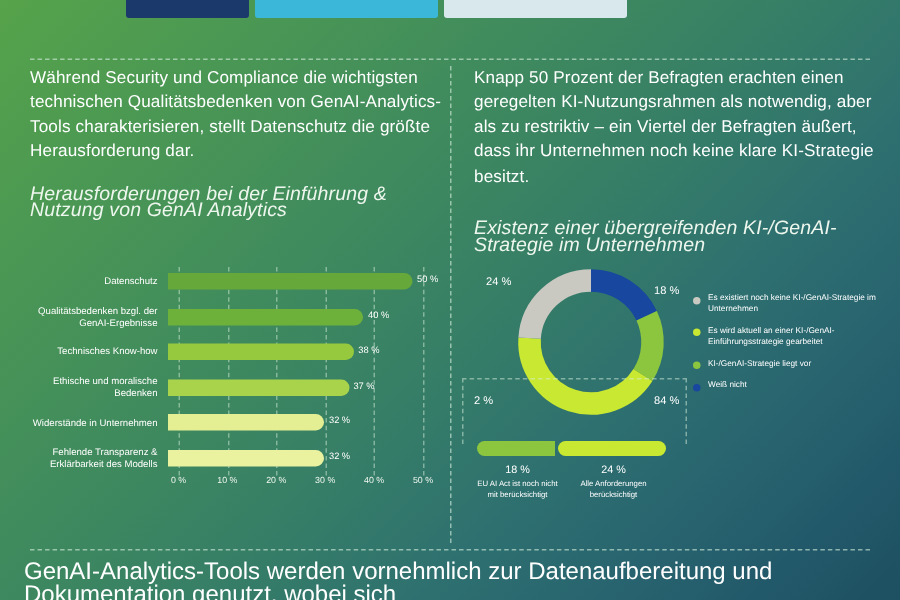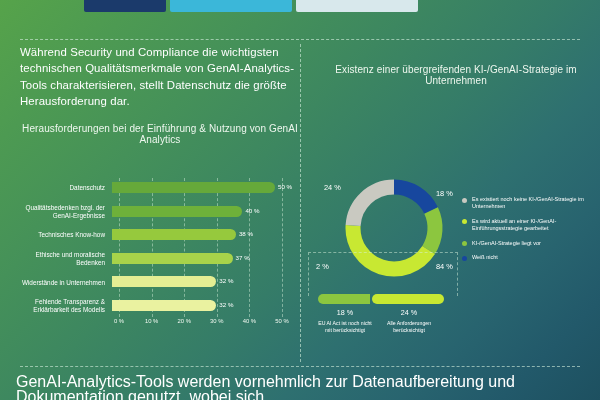--- a/index.html
+++ b/index.html
@@ -46,22 +46,22 @@
   
   .panel { position:absolute; top:44px; width:280px; }
   #panel-left  { left:20px; }
   #panel-right { left:316px; }
 
   .lead {
     font-size:11.4px; line-height:16.4px; font-weight:400;
     letter-spacing:.1px; color:#ffffff;
   }
   .subtitle {
-    font-size:10px; line-height:11.4px; 
-    color:#eef7ee; letter-spacing:.1px;text-align:center;
+    font-size:13px; line-height:11.4px; font-style:italic;
+    color:#eef7ee; letter-spacing:.1px;
   }
   #panel-left .subtitle { margin-top:13px; }
   #panel-right .subtitle { margin-top:20px; }
 
   
   #bar-chart {
     position:absolute; left:20px; top:178px; width:262px; height:152px;
   }
   .bar-rows { position:relative; }
   .bar-row {
@@ -158,21 +158,21 @@
   <div class="top-card tc0" style="background: rgb(27, 58, 107);"></div>
   <div class="top-card tc1" style="background: rgb(59, 183, 217);"></div>
   <div class="top-card tc2" style="background: rgb(216, 232, 236);"></div>
 </div>
 
 <div class="hdash" id="hdash-top"></div>
 <div class="hdash" id="hdash-bottom"></div>
 <div id="vdash"></div>
 
 <div class="panel" id="panel-left">
-  <div class="lead">Während Security und Compliance die wichtigsten technischen Qualitätsmerkmale von GenAI-Analytics-Tools charakterisieren, stellt Datenschutz die größte Herausforderung dar.</div>
+  <div class="lead">Während Security und Compliance die wichtigsten technischen Qualitätsbedenken von GenAI-Analytics-Tools charakterisieren, stellt Datenschutz die größte Herausforderung dar.</div>
   <div class="subtitle">Herausforderungen bei der Einführung &amp; Nutzung von GenAI Analytics</div>
 </div>
 
 <div id="bar-chart">
   <div class="grid-lines" id="bar-grid">
       <div class="gline" style="left: 0px;"></div>
       <div class="gline" style="left: 32.6px;"></div>
       <div class="gline" style="left: 65.2px;"></div>
       <div class="gline" style="left: 97.8px;"></div>
       <div class="gline" style="left: 130.4px;"></div>
@@ -226,20 +226,21 @@
       <div class="tick" style="left: 0px;">0 %</div>
       <div class="tick" style="left: 32.6px;">10 %</div>
       <div class="tick" style="left: 65.2px;">20 %</div>
       <div class="tick" style="left: 97.8px;">30 %</div>
       <div class="tick" style="left: 130.4px;">40 %</div>
       <div class="tick" style="left: 163px;">50 %</div>
     </div>
 </div>
 
 <div class="panel" id="panel-right">
+  <div class="lead">Knapp 50 Prozent der Befragten erachten einen geregelten KI-Nutzungsrahmen als notwendig, aber als zu restriktiv – ein Viertel der Befragten äußert, dass ihr Unternehmen noch keine klare KI-Strategie besitzt.</div>
   <div class="subtitle">Existenz einer übergreifenden KI-/GenAI-Strategie im Unternehmen</div>
 </div>
 
 <div id="donut-chart">
   <svg id="donut-svg" width="108" height="108" viewBox="0 0 108 108">
       <path d="M 54 13 A 41 41 0 0 1 91.09790915110679 36.54304904583202" fill="none" stroke="#17479e" stroke-width="15"></path>
       <path d="M 91.09790915110679 36.54304904583202 A 41 41 0 0 1 88.61744494558262 75.96889859413886" fill="none" stroke="#8cc63f" stroke-width="15"></path>
       <path d="M 88.61744494558262 75.96889859413886 A 41 41 0 0 1 13.080904134440864 51.42558869929815" fill="none" stroke="#c8e832" stroke-width="15"></path>
       <path d="M 13.080904134440864 51.42558869929815 A 41 41 0 0 1 53.99999999999999 13" fill="none" stroke="#c9c9c1" stroke-width="15"></path>
     </svg>

